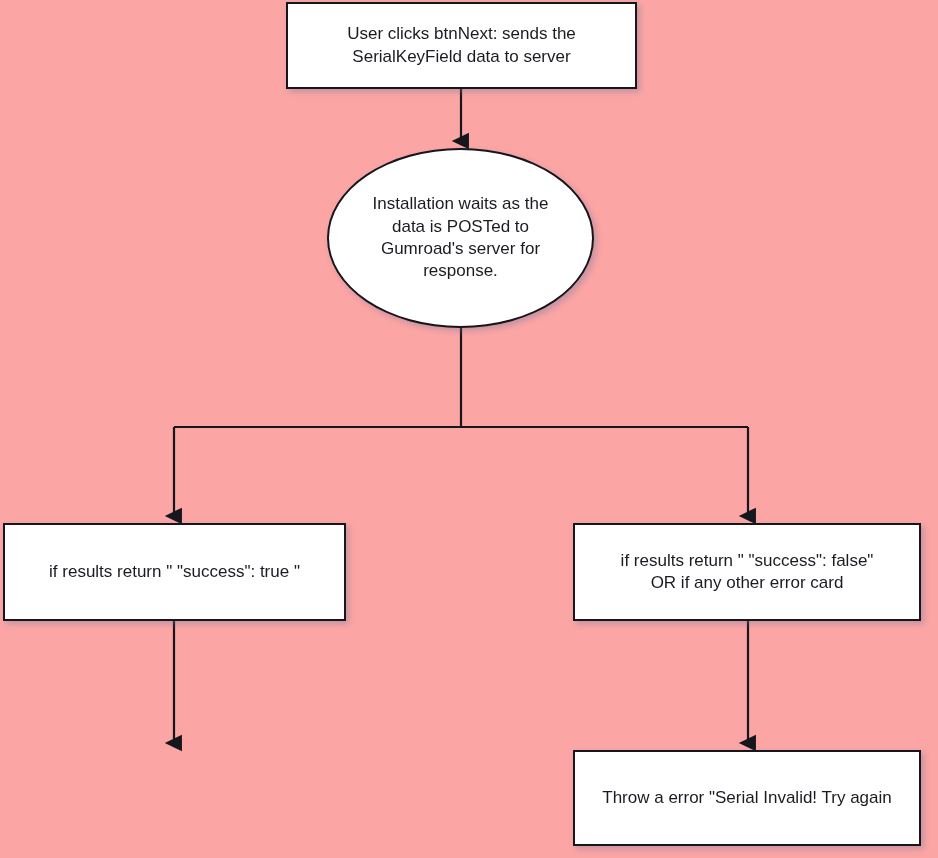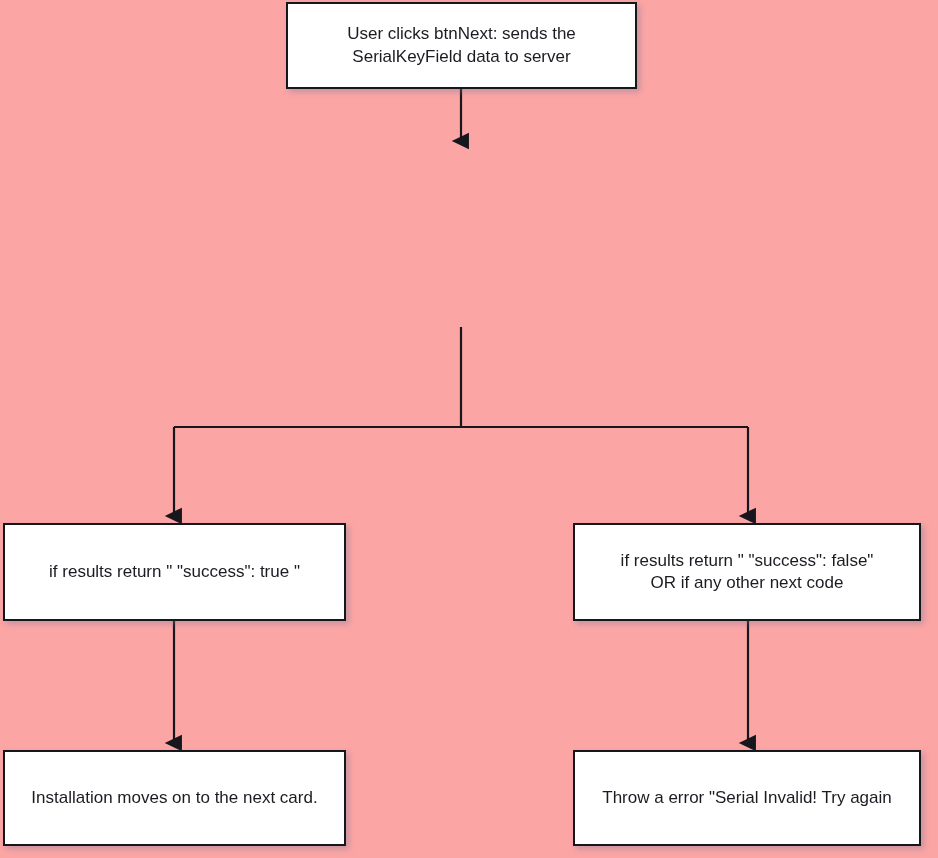--- a/index.html
+++ b/index.html
@@ -78,30 +78,30 @@
       <path d="M 174 621 L 174 743" marker-end="url(#arrowhead)"></path>
 
       <path d="M 748 621 L 748 743" marker-end="url(#arrowhead)"></path>
     </g>
   </svg>
 
   <div class="node rect" style="left:286px; top:2px; width:351px; height:87px;">
     <span class="label">User clicks btnNext: sends the SerialKeyField data to server</span>
   </div>
 
+  <div class="node ellipse" style="left:327px; top:148px; width:267px; height:180px;">
+    <span class="label">Installation waits as the data is POSTed to Gumroad's server for response.</span>
+  </div>
 
   <div class="node rect" style="left:3px; top:523px; width:343px; height:98px;">
     <span class="label">if results return " "success": true "</span>
   </div>
 
   <div class="node rect" style="left:573px; top:523px; width:348px; height:98px;">
-    <span class="label"><span>if results return " "success": false"</span><br><span class="bold-or">OR</span><span> if any other next code</span></span>
+    <span class="label"><span>if results return " "success": false"</span><br><span class="bold-or">OR</span><span> if any other error card</span></span>
   </div>
 
-  <div class="node rect" style="left:3px; top:750px; width:343px; height:96px;">
-    <span class="label">Installation moves on to the next card.</span>
-  </div>
 
   <div class="node rect" style="left:573px; top:750px; width:348px; height:96px;">
     <span class="label">Throw a error "Serial Invalid! Try again</span>
   </div>
 
 </div>
 
 </body></html>

